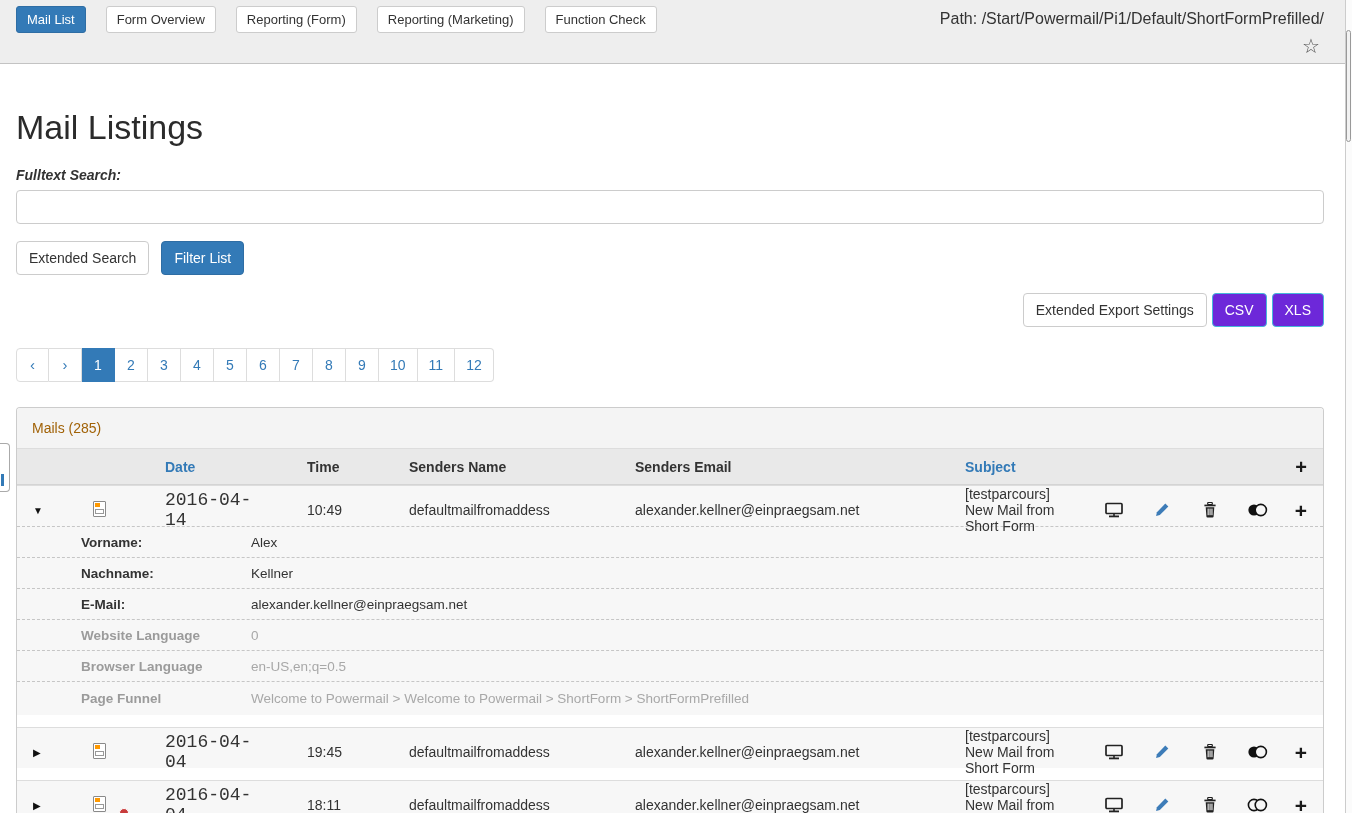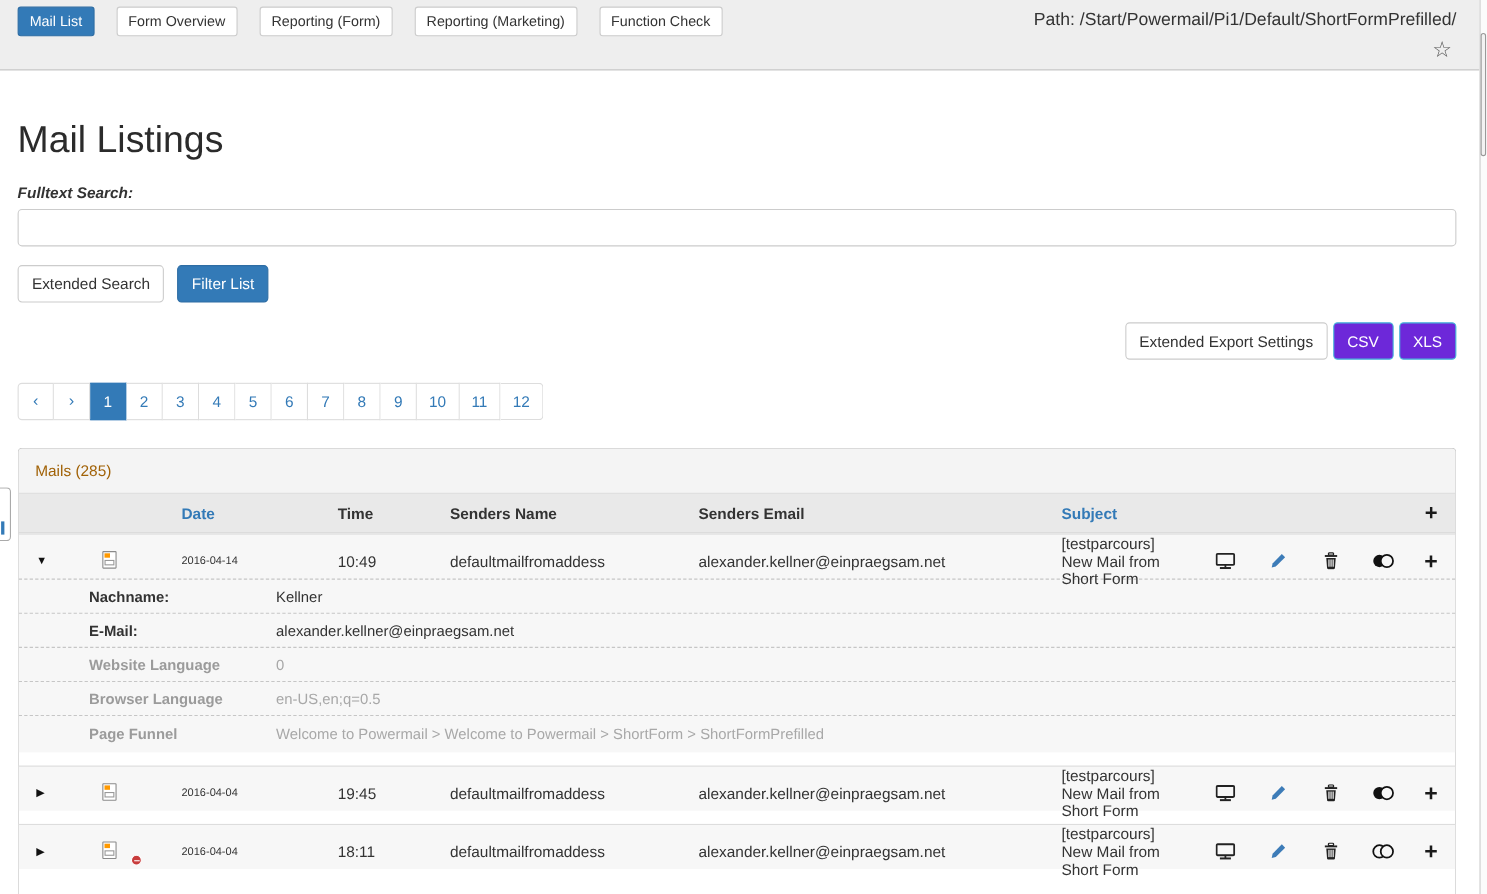--- a/index.html
+++ b/index.html
@@ -102,21 +102,21 @@
   .col-head {
     background: #e9e9e9; height: 36px; border-bottom: 1px solid #d4d4d4;
     font-weight: bold; font-size: 14px;
   }
   .col-head .sortable { color: #337ab7; cursor: pointer; }
   .col-head .addcell { text-align: right; }
 
   .mail-block { background: #f7f7f7; border-top: 1px solid #ddd; margin-bottom: 12px; }
   .mail-block:first-of-type { border-top: none; }
   .mail-row { height: 40px; font-size: 14px; color: #333; }
-  .mail-row .cell-date { font-size: 10px; }
+  .mail-row .cell-date { font-size: 18px; font-family: Liberation Mono, monospace; }
 
   .caret { font-size: 10px; color: #111; cursor: pointer; }
   .caret.expanded::before { content: "▼"; }
   .caret.collapsed::before { content: "▶"; }
 
   
   .doc-icon { position: relative; width: 13px; height: 16px; display: inline-block;
     background: #fff; border: 1px solid #8a8a8a; border-radius: 1px; }
   .doc-icon::before { content: ""; position: absolute; left: 1px; top: 1px; width: 5px; height: 4px; background: #f90; }
   .doc-icon::after { content: ""; position: absolute; left: 1px; bottom: 2px; right: 1px; height: 3px; border: 1px solid #999; }
@@ -246,20 +246,24 @@
             <svg width="21" height="14" viewBox="0 0 21 14">
                 <circle cx="7" cy="7" r="5.6" fill="#111"></circle>
                 <circle cx="13.8" cy="7" r="5.6" fill="#f7f7f7" stroke="#111" stroke-width="1.6"></circle>
               </svg>
           </span>
           <span class="plus-glyph">+</span>
         </span>
       </div>
 
       <div class="detail-row">
+        <span class="dlabel">Vorname:</span>
+        <span class="dvalue">Alex</span>
+      </div>
+      <div class="detail-row">
         <span class="dlabel">Nachname:</span>
         <span class="dvalue">Kellner</span>
       </div>
       <div class="detail-row">
         <span class="dlabel">E-Mail:</span>
         <span class="dvalue">alexander.kellner@einpraegsam.net</span>
       </div>
       <div class="detail-row muted">
         <span class="dlabel">Website Language</span>
         <span class="dvalue">0</span>

